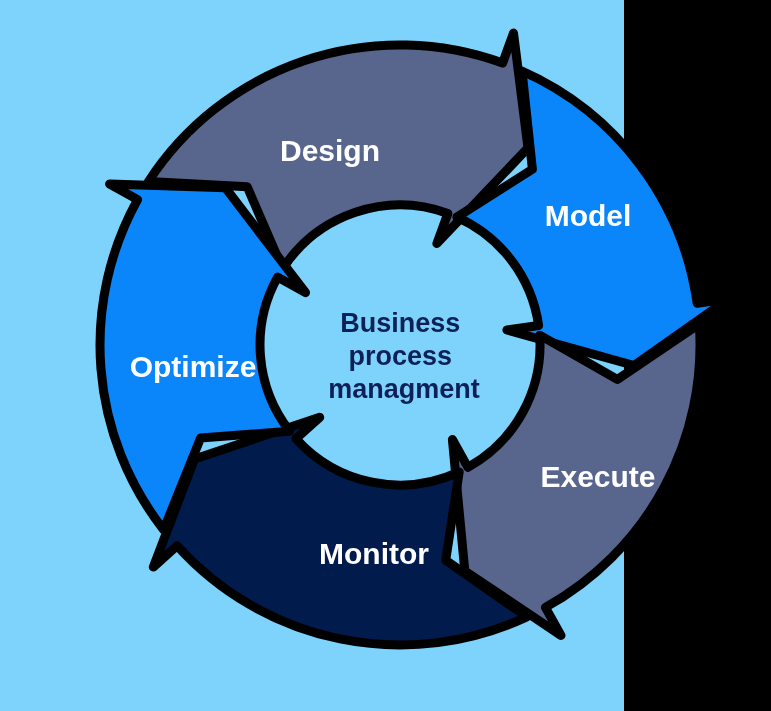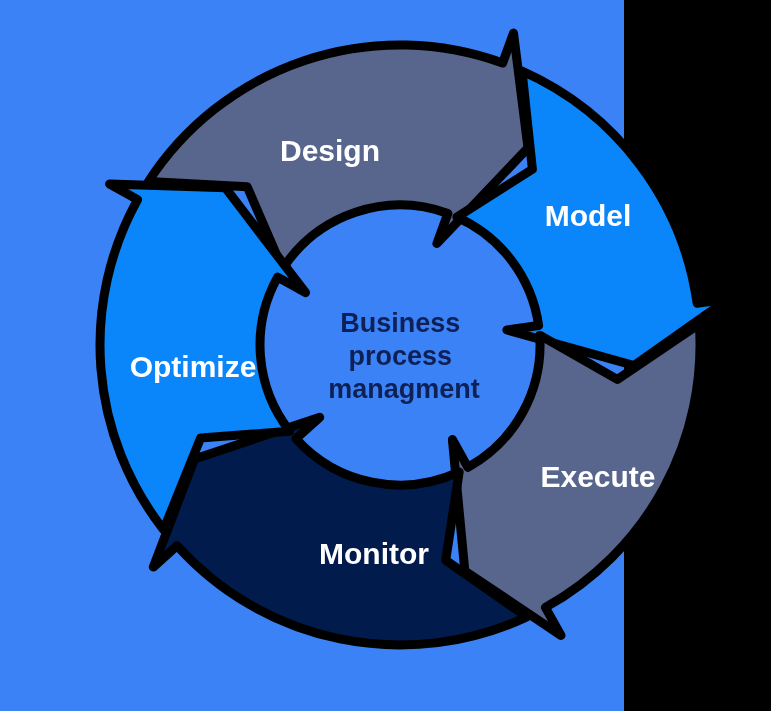--- a/index.html
+++ b/index.html
@@ -7,21 +7,21 @@
     padding: 0;
     background: #000000;
     width: 771px;
     height: 711px;
     overflow: hidden;
   }
   .stage {
     position: relative;
     width: 624px;
     height: 711px;
-    background: #3b82f6;
+    background: #7dd3fc;
   }
   svg.cycle {
     position: absolute;
     left: 0;
     top: 0;
     width: 771px;
     height: 711px;
     display: block;
   }
   .arrow-path {

